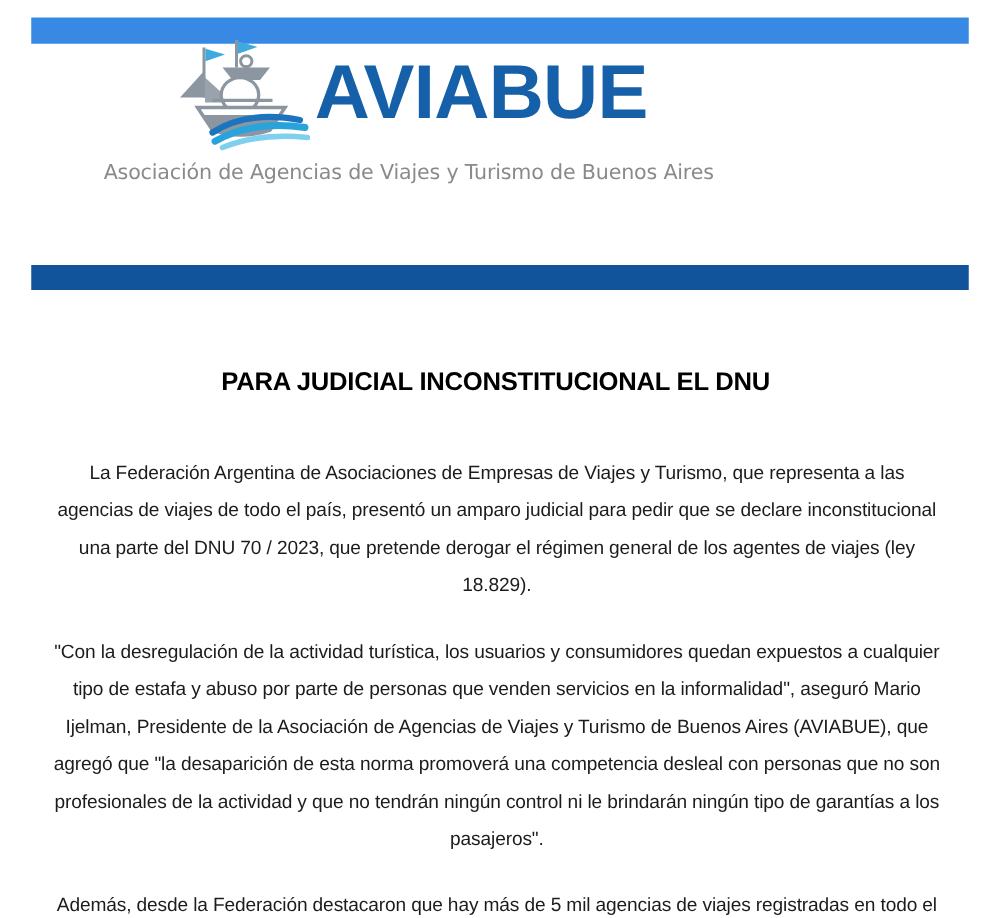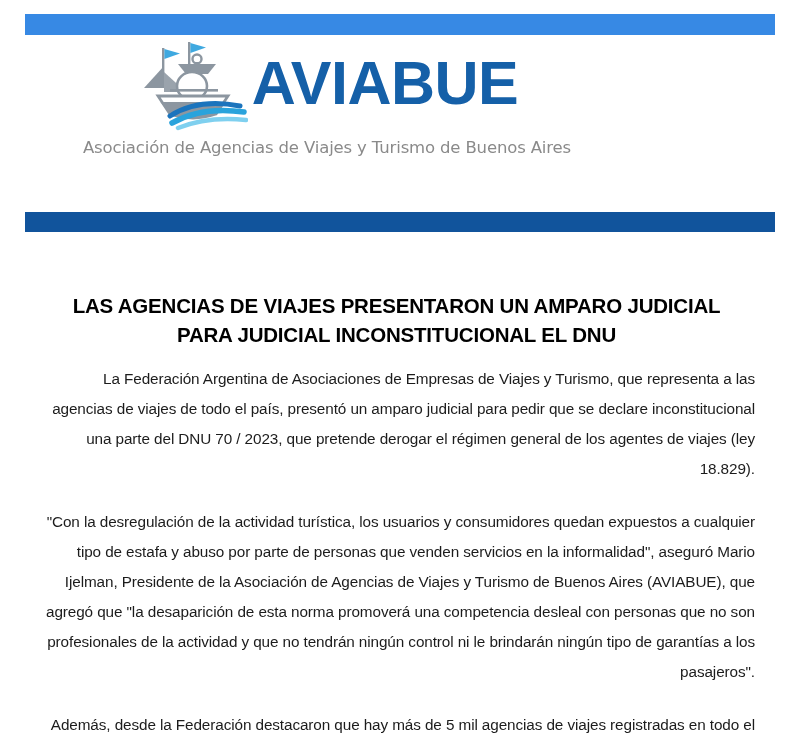--- a/index.html
+++ b/index.html
@@ -36,21 +36,21 @@
   }
   .rule-mid {
     top: 212px;
     height: 20px;
     background: #11549c;
   }
 
   
   .masthead {
     position: absolute;
-    top: 32px;
+    top: 22px;
     left: 0;
     width: 654px;
     height: 160px;
     display: flex;
     flex-direction: column;
     align-items: center;
     justify-content: flex-start;
   }
   .logo-row {
     display: flex;
@@ -107,21 +107,21 @@
     left: 40px;
     width: 715px;
   }
   .para {
     font-family: "Liberation Sans", sans-serif;
     font-size: 15.3px;
     line-height: 30px;
     color: #1c1c1c;
     margin: 0 0 23px 0;
     letter-spacing: -0.1px;
-    text-align: right;
+    text-align: center;
   }
   .para:last-child { margin-bottom: 0; }
 </style>
 </head>
 <body>
 
 <div class="page">
 
   <div class="rule rule-top"></div>
 
@@ -154,21 +154,20 @@
         <path d="M42 92 Q72 80 110 84" fill="none" stroke="#7fd0ef" stroke-width="4.5" stroke-linecap="round"></path>
       </svg>
       <div class="logo-word">AVIABUE</div>
     </div>
     <div class="logo-tagline">Asociación de Agencias de Viajes y Turismo de Buenos Aires</div>
   </div>
 
   <div class="rule rule-mid"></div>
 
   <h1 class="headline">
-    <span class="ln">LAS AGENCIAS DE VIAJES PRESENTARON UN AMPARO JUDICIAL</span>
     <span class="ln">PARA JUDICIAL INCONSTITUCIONAL EL DNU</span>
   </h1>
 
   <div class="body-copy">
     <p class="para">La Federación Argentina de Asociaciones de Empresas de Viajes y Turismo, que representa a las agencias de viajes de todo el país, presentó un amparo judicial para pedir que se declare inconstitucional una parte del DNU 70 / 2023, que pretende derogar el régimen general de los agentes de viajes (ley 18.829).</p>
     <p class="para">"Con la desregulación de la actividad turística, los usuarios y consumidores quedan expuestos a cualquier tipo de estafa y abuso por parte de personas que venden servicios en la informalidad", aseguró Mario Ijelman, Presidente de la Asociación de Agencias de Viajes y Turismo de Buenos Aires (AVIABUE), que agregó que "la desaparición de esta norma promoverá una competencia desleal con personas que no son profesionales de la actividad y que no tendrán ningún control ni le brindarán ningún tipo de garantías a los pasajeros".</p>
     <p class="para">Además, desde la Federación destacaron que hay más de 5 mil agencias de viajes registradas en todo el país y que con esta decisión del Poder Ejecutivo corren riesgo cientos de miles de puestos de trabajo.</p>
   </div>
 
 </div>

